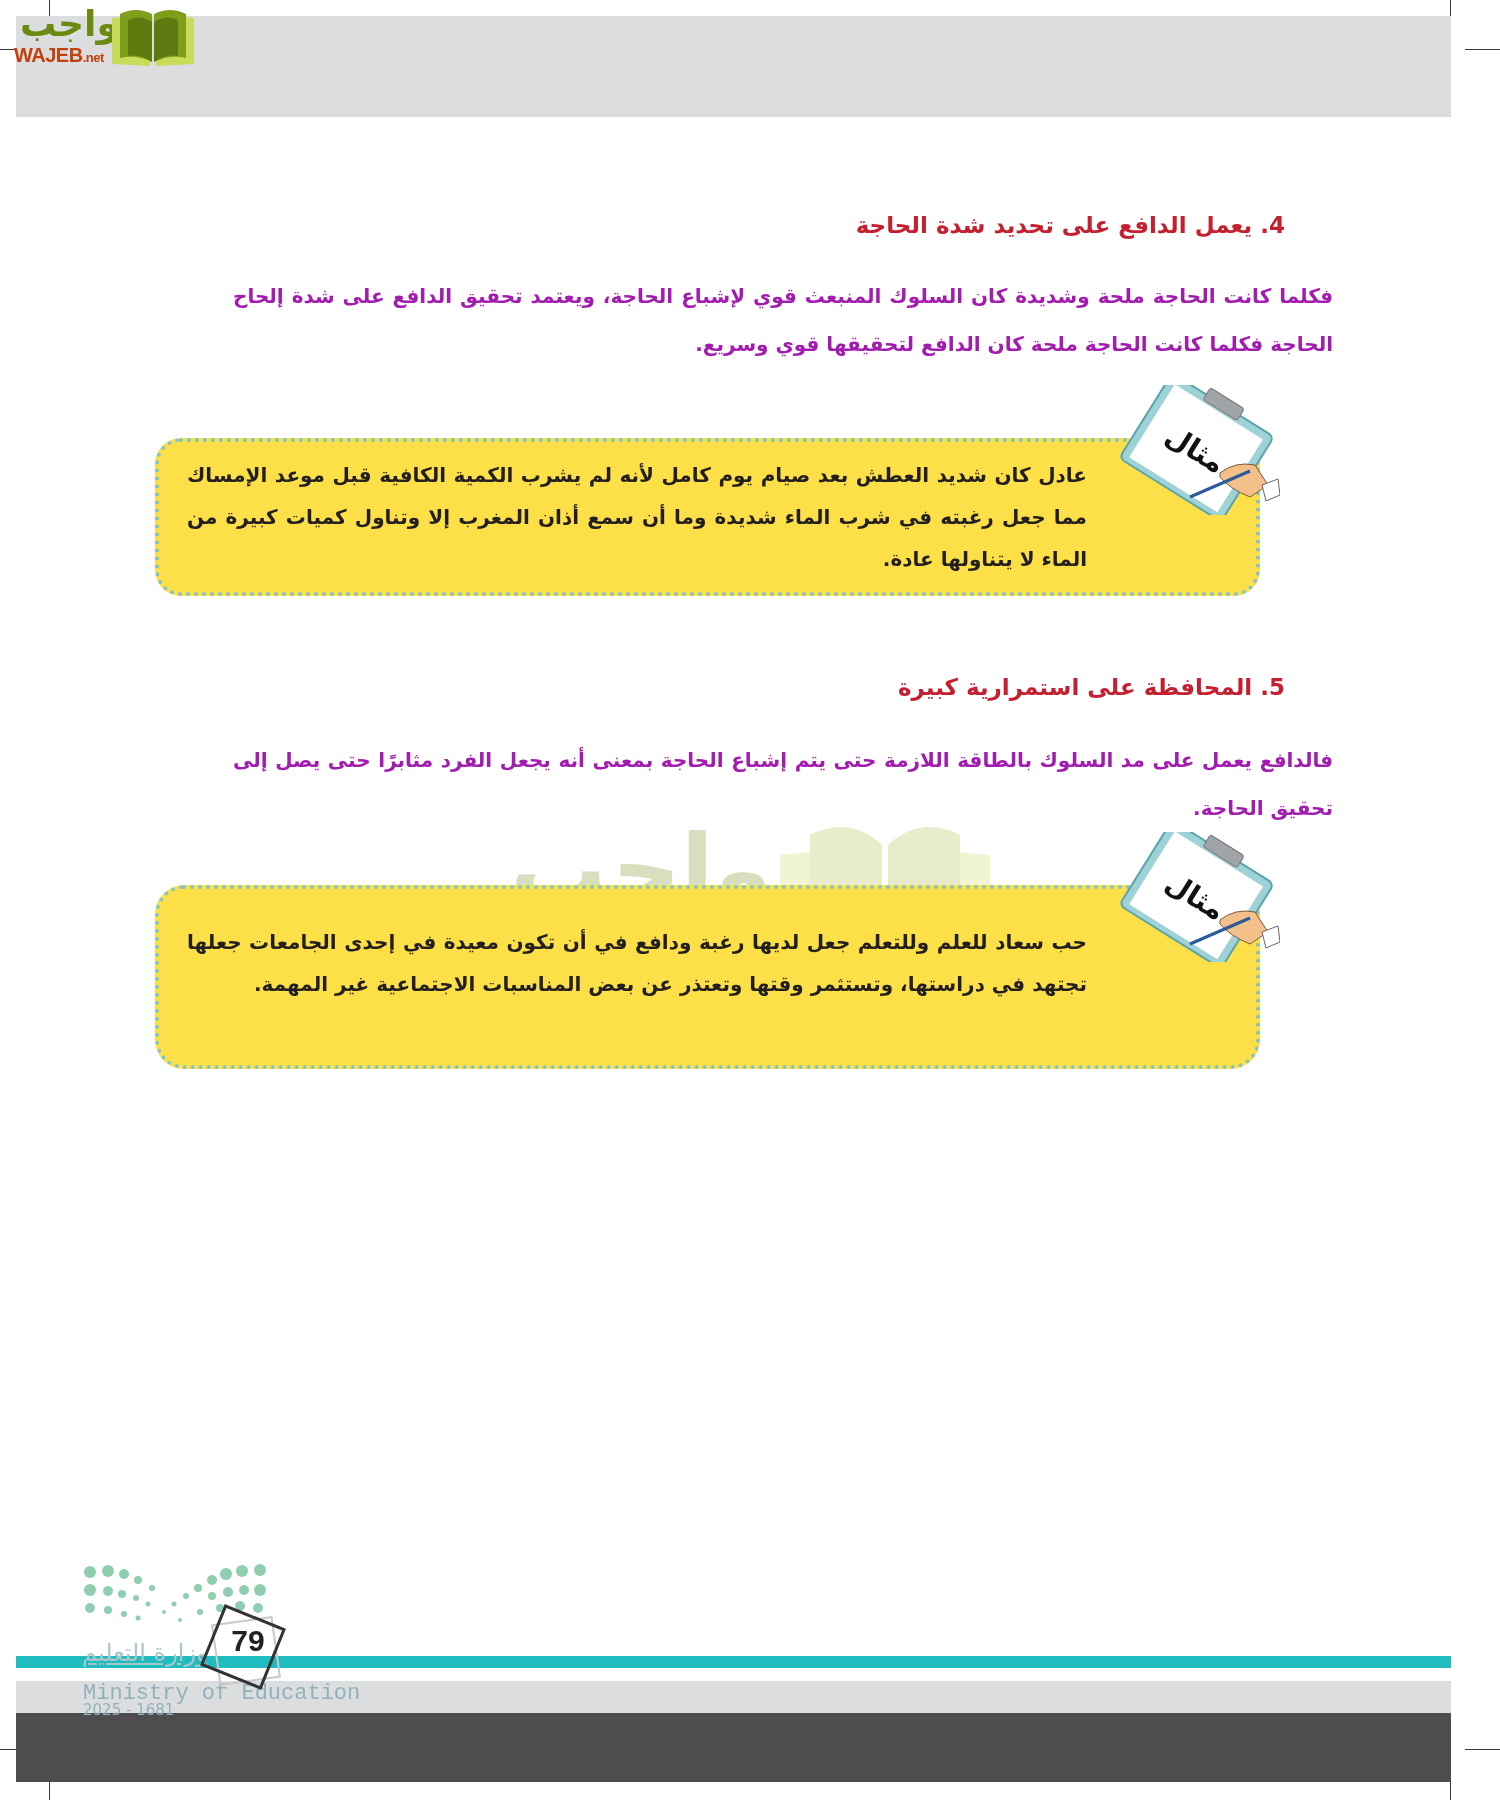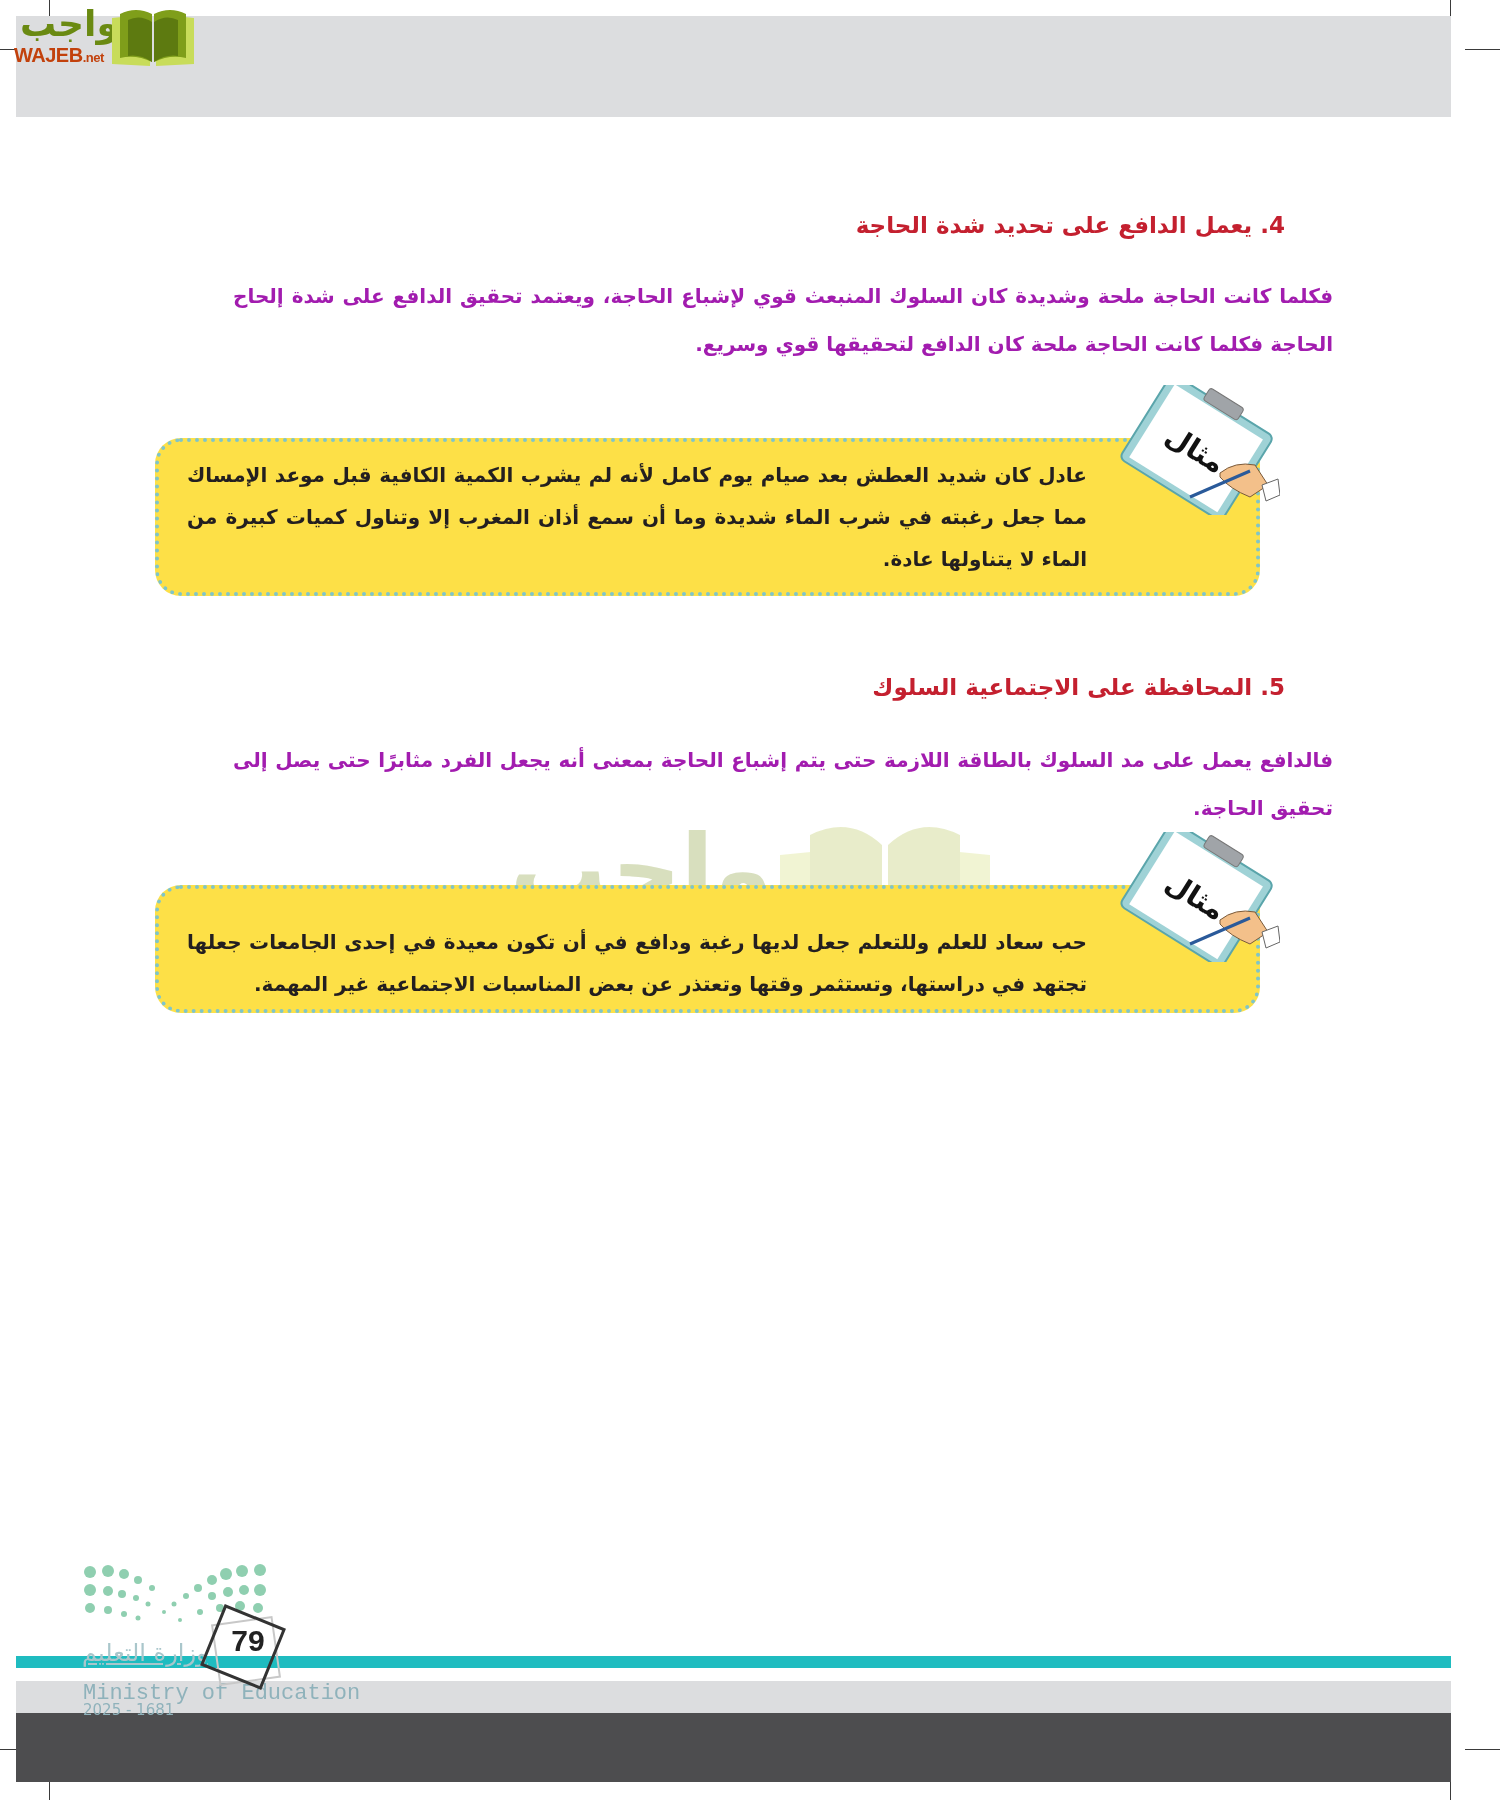--- a/index.html
+++ b/index.html
@@ -280,25 +280,25 @@
     <rect x="33" y="20" width="104" height="86" fill="#ffffff"></rect>
     <rect x="65" y="4" width="40" height="14" rx="3" fill="#a0a4a8" stroke="#777" stroke-width="1"></rect>
     <text x="85" y="74" text-anchor="middle" font-family="DejaVu Sans, sans-serif" font-weight="bold" font-size="28" fill="#111">مثال</text>
   </g>
   <path d="M110 88 Q125 76 145 80 L158 100 L140 112 Q120 104 110 92 Z" fill="#f3c08a" stroke="#7a5a3a" stroke-width="1"></path>
   <path d="M152 100 L168 94 L170 110 L156 116 Z" fill="#ffffff" stroke="#666" stroke-width="1"></path>
   <line x1="80" y1="112" x2="140" y2="86" stroke="#2a5a9a" stroke-width="3"></line>
 </svg>
 
 <div class="heading" style="top:674px;">
-  <span>5.</span> <span>المحافظة على الاجتماعية السلوك</span>
+  <span>5.</span> <span>المحافظة على استمرارية كبيرة</span>
 </div>
 <div class="para" style="top:736px;">فالدافع يعمل على مد السلوك بالطاقة اللازمة حتى يتم إشباع الحاجة بمعنى أنه يجعل الفرد مثابرًا حتى يصل إلى تحقيق الحاجة.</div>
 
-<div class="example-box" style="top:885px;height:128px;">
+<div class="example-box" style="top:885px;height:184px;border-radius:29px;">
   <div class="example-text" style="top:32px;">حب سعاد للعلم وللتعلم جعل لديها رغبة ودافع في أن تكون معيدة في إحدى الجامعات جعلها تجتهد في دراستها، وتستثمر وقتها وتعتذر عن بعض المناسبات الاجتماعية غير المهمة.</div>
 </div>
 <svg class="clipboard" style="left:1110px;top:832px;" viewBox="0 0 170 130">
   <g transform="rotate(32 85 65)">
     <rect x="25" y="12" width="120" height="100" rx="6" fill="#9fd2d6" stroke="#5aa5ab" stroke-width="2"></rect>
     <rect x="33" y="20" width="104" height="86" fill="#ffffff"></rect>
     <rect x="65" y="4" width="40" height="14" rx="3" fill="#a0a4a8" stroke="#777" stroke-width="1"></rect>
     <text x="85" y="74" text-anchor="middle" font-family="DejaVu Sans, sans-serif" font-weight="bold" font-size="28" fill="#111">مثال</text>
   </g>
   <path d="M110 88 Q125 76 145 80 L158 100 L140 112 Q120 104 110 92 Z" fill="#f3c08a" stroke="#7a5a3a" stroke-width="1"></path>

